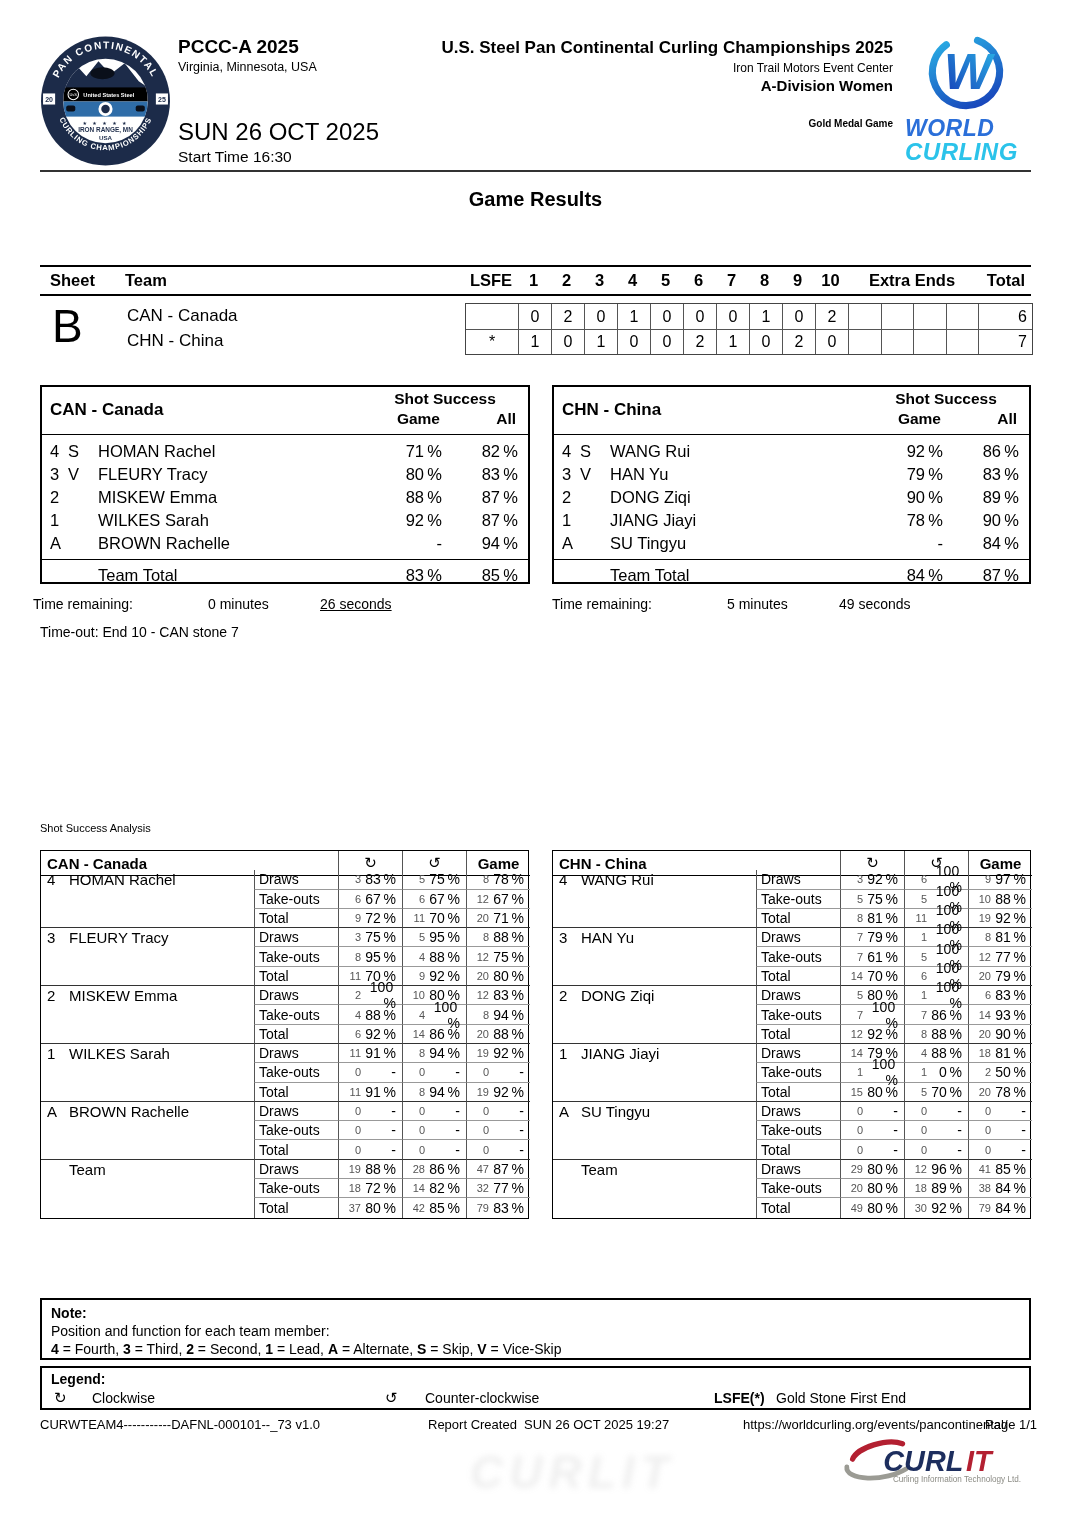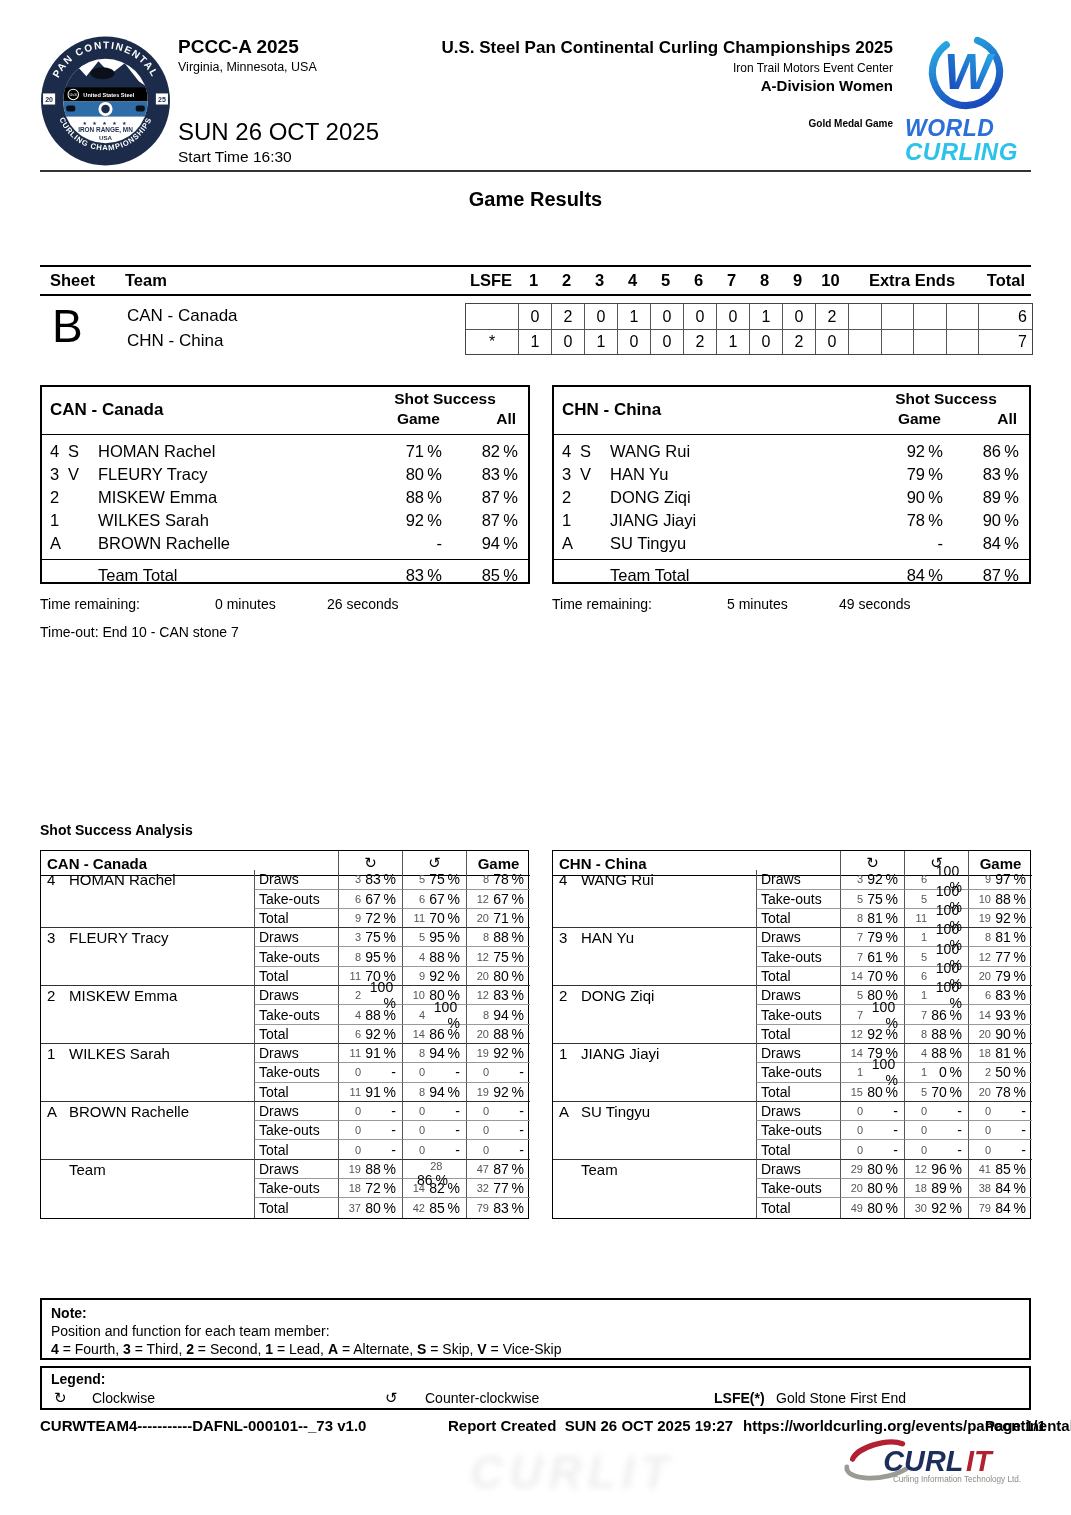--- a/index.html
+++ b/index.html
@@ -55,28 +55,28 @@
   .r-ga .g{width:90px;text-align:right;padding-right:14px;box-sizing:border-box;}
   .r-ga .a{width:72px;text-align:right;padding-right:10px;box-sizing:border-box;}
   .r-row{display:grid;grid-template-columns:26px 30px 1fr 90px 72px;height:23px;align-items:center;font-size:16.5px;}
   .r-rows{padding-top:5px;}
   .r-pos{padding-left:8px;}
   .r-val{text-align:right;padding-right:14px;}
   .r-val2{text-align:right;padding-right:10px;}
   .r-total{border-top:1px solid #000;margin-top:4px;height:30px;display:grid;grid-template-columns:56px 1fr 90px 72px;align-items:center;font-size:16.5px;}
 
   .time-row{top:596px;font-size:14px;}
-  .tr-left{left:40px;}
+  .tr-left{left:33px;text-decoration:underline;}
   .tr-right{left:552px;}
   .t-lab{display:inline-block;width:175px;}
   .t-min{display:inline-block;width:112px;}
   .timeout{left:40px;top:624px;font-size:14px;}
 
   
-  .an-title{left:40px;top:822px;font-size:14px;font-weight:bold;}
+  .an-title{left:40px;top:822px;font-size:11px;font-weight:normal;}
   .an{border:1.5px solid #000;box-sizing:border-box;display:grid;grid-auto-rows:19.3px;}
   #an-0{left:40px;top:850px;width:489px;grid-template-columns:213px 84px 64px 64px 64px;}
   #an-1{left:552px;top:850px;width:479px;grid-template-columns:203px 84px 64px 64px 64px;}
   .an-h{grid-row:1;height:25px;display:flex;align-items:center;border-bottom:1.5px solid #000;box-sizing:border-box;font-size:15px;}
   .an-h.team{grid-column:1/3;padding-left:6px;font-weight:bold;}
   .an-h.ic{justify-content:center;border-left:1px solid #555;font-size:15px;}
   .an-h.gm{justify-content:center;border-left:1px solid #555;font-weight:bold;}
   .a-name{grid-column:1;display:flex;padding-left:6px;padding-top:1px;font-size:15px;border-bottom:1px solid #333;box-sizing:border-box;}
   .a-name .pos{width:22px;}
   .a-label{grid-column:2;border-left:1px solid #555;border-bottom:1px solid #999;font-size:14px;padding-left:4px;display:flex;align-items:center;box-sizing:border-box;}
@@ -92,23 +92,23 @@
   .note-l1{margin-top:2px;}
   .note-l2{margin-top:2px;}
   #legend{left:40px;top:1366px;width:991px;height:44px;border:2px solid #000;box-sizing:border-box;position:absolute;}
   .lg-title{position:absolute;left:9px;top:3px;font-weight:bold;font-size:14px;}
   .lg-ic1{position:absolute;left:12px;top:21px;font-size:15px;}
   .lg-l1{position:absolute;left:50px;top:22px;font-size:14px;}
   .lg-ic2{position:absolute;left:343px;top:21px;font-size:15px;}
   .lg-l2{position:absolute;left:383px;top:22px;font-size:14px;}
   .lg-lsfe{position:absolute;left:672px;top:22px;font-size:14px;font-weight:bold;}
   .lg-lsfet{position:absolute;left:734px;top:22px;font-size:14px;}
-  .foot{top:1417px;font-size:15px;white-space:pre;font-weight:bold;}
+  .foot{top:1417px;font-size:13px;white-space:pre;}
   .f-doc{left:40px;}
-  .f-rep{left:448px;}
+  .f-rep{left:428px;}
   .f-url{left:743px;}
   .f-page{left:985px;}
   #curlit{left:843px;top:1438px;width:192px;height:50px;}
   #watermark{left:470px;top:1445px;width:260px;height:55px;font-size:46px;font-style:italic;font-weight:bold;
              color:rgba(120,120,120,.12);filter:blur(3px);letter-spacing:6px;}
 </style>
 </head>
 <body>
 
 <div class="page">
@@ -586,21 +586,21 @@
       </div>
       <div class="a-name a-endlast" style="grid-row: 17 / span 3;">
         <span class="pos"></span>
         <span>Team</span>
       </div>
       <div class="a-label" style="grid-area: 17 / 2;">Draws</div>
       <div class="a-val" style="grid-area: 17 / 3;">
         <span class="a-n">19</span>
         <span class="a-p">88 %</span>
       </div>
-      <div class="a-val" style="grid-area: 17 / 4; flex-direction: column;">
+      <div class="a-val" style="grid-area: 17 / 4;">
         <span class="a-n">28</span>
         <span class="a-p">86 %</span>
       </div>
       <div class="a-val" style="grid-area: 17 / 5;">
         <span class="a-n">47</span>
         <span class="a-p">87 %</span>
       </div>
       <div class="a-label" style="grid-area: 18 / 2;">Take-outs</div>
       <div class="a-val" style="grid-area: 18 / 3;">
         <span class="a-n">18</span>

